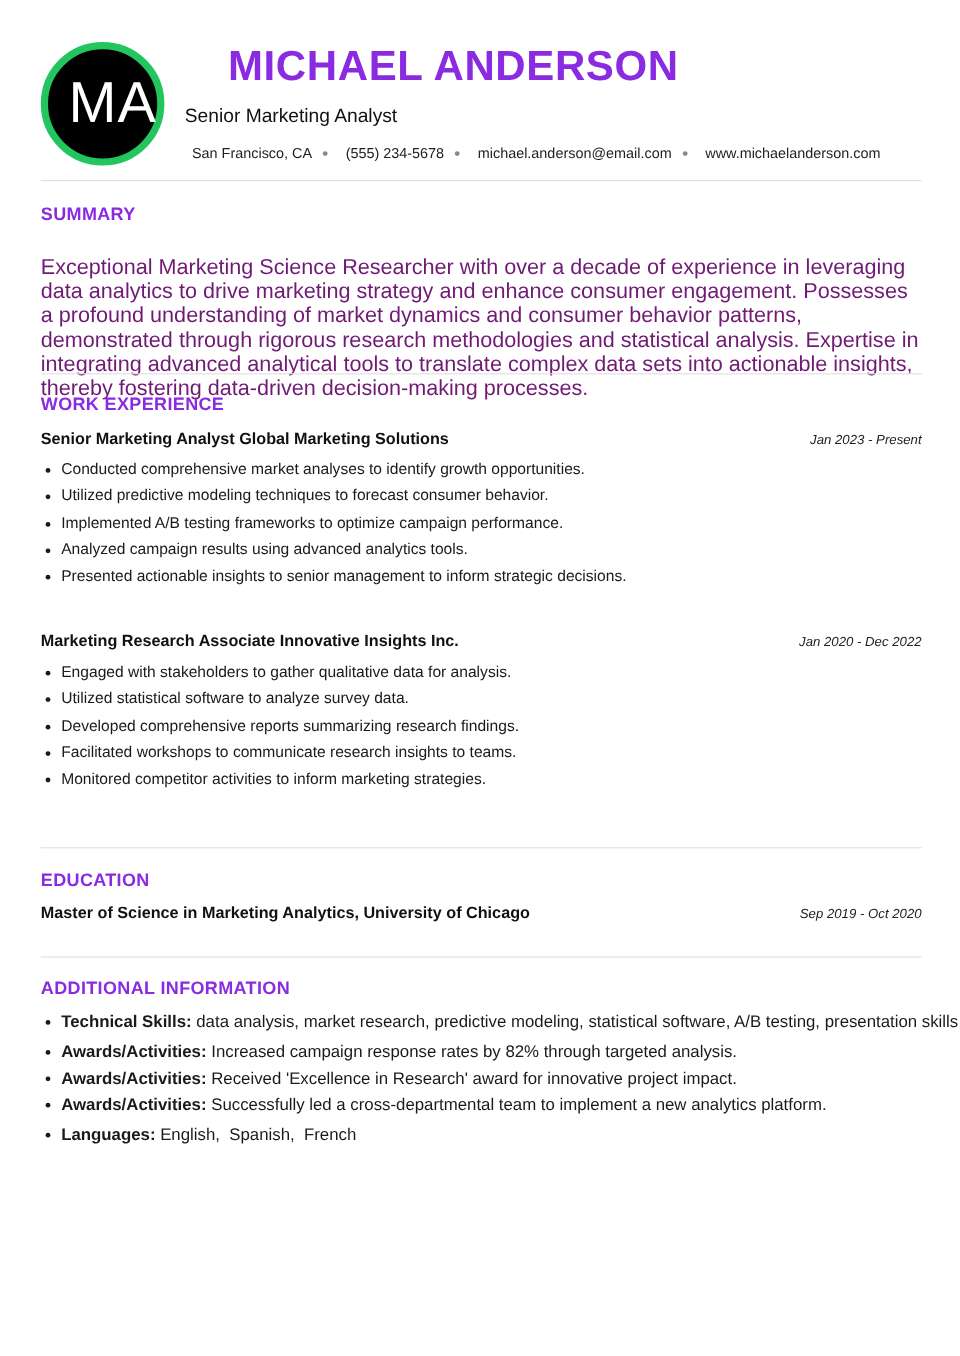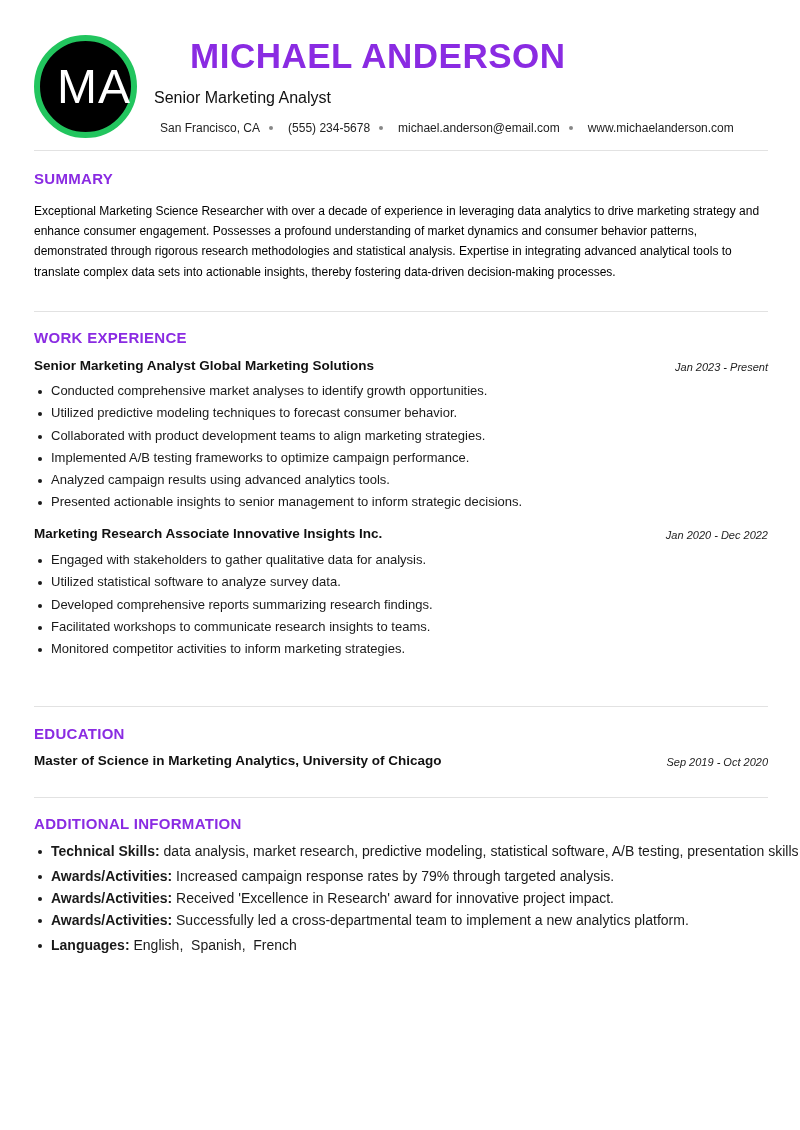--- a/index.html
+++ b/index.html
@@ -44,22 +44,22 @@
       display: inline-block; width: 4px; height: 4px; border-radius: 50%;
       background: #888; margin: 0 15px 0 9px; position: relative; top: 0px;
     }
     .hr { position: absolute; left: 0; width: 734px; height: 1px; background: #e2e2e2; }
 
     .section-title {
       position: absolute; left: 0;
       font-size: 15px; font-weight: 700; color: #8a2be2; letter-spacing: 0.3px;
     }
     .summary-text {
-      position: absolute; left: 0; top: 201px; width: 734px;
-      font-size: 12px; line-height: 20.2px; color: #000000;
+      position: absolute; left: 0; top: 212px; width: 734px;
+      font-size: 18px; line-height: 20.2px; color: #701a75;
     }
 
     .job-title {
       position: absolute; left: 0; font-size: 13.5px; font-weight: 700; color: #111;
       white-space: nowrap;
     }
     .job-date {
       position: absolute; right: 0; font-size: 11px; font-style: italic; color: #222;
       white-space: nowrap;
     }
@@ -113,21 +113,20 @@
   <div class="summary-text">Exceptional Marketing Science Researcher with over a decade of experience in leveraging data analytics to drive marketing strategy and enhance consumer engagement. Possesses a profound understanding of market dynamics and consumer behavior patterns, demonstrated through rigorous research methodologies and statistical analysis. Expertise in integrating advanced analytical tools to translate complex data sets into actionable insights, thereby fostering data-driven decision-making processes.</div>
   <div class="hr" style="top:311px"></div>
 
   <div class="section-title" style="top:329px">WORK EXPERIENCE</div>
 
   <div class="job-title" style="top:358px">Senior Marketing Analyst  Global Marketing Solutions</div>
   <div class="job-date" style="top:361px">Jan 2023 - Present</div>
   <ul class="bullets" style="top:380px">
     <li>Conducted comprehensive market analyses to identify growth opportunities.</li>
     <li>Utilized predictive modeling techniques to forecast consumer behavior.</li>
-    <li>Collaborated with product development teams to align marketing strategies.</li>
     <li>Implemented A/B testing frameworks to optimize campaign performance.</li>
     <li>Analyzed campaign results using advanced analytics tools.</li>
     <li>Presented actionable insights to senior management to inform strategic decisions.</li>
   </ul>
 
   <div class="job-title" style="top:526px">Marketing Research Associate  Innovative Insights Inc.</div>
   <div class="job-date" style="top:529px">Jan 2020 - Dec 2022</div>
   <ul class="bullets" style="top:549px">
     <li>Engaged with stakeholders to gather qualitative data for analysis.</li>
     <li>Utilized statistical software to analyze survey data.</li>
@@ -141,21 +140,21 @@
   <div class="edu-degree">Master of Science in Marketing Analytics, University of Chicago</div>
   <div class="job-date" style="top:756px">Sep 2019 - Oct 2020</div>
   <div class="hr" style="top:797px"></div>
 
   <div class="section-title" style="top:815px">ADDITIONAL INFORMATION</div>
   <ul class="add-list">
     <li class="gap-after">
       <span class="lbl">Technical Skills:</span><span> data analysis, market research, predictive modeling, statistical software, A/B testing, presentation skills</span>
     </li>
     <li>
-      <span class="lbl">Awards/Activities:</span><span> Increased campaign response rates by 79% through targeted analysis.</span>
+      <span class="lbl">Awards/Activities:</span><span> Increased campaign response rates by 82% through targeted analysis.</span>
     </li>
     <li>
       <span class="lbl">Awards/Activities:</span><span> Received 'Excellence in Research' award for innovative project impact.</span>
     </li>
     <li class="gap-after">
       <span class="lbl">Awards/Activities:</span><span> Successfully led a cross-departmental team to implement a new analytics platform.</span>
     </li>
     <li>
       <span class="lbl">Languages:</span><span style="white-space:pre"> English,  Spanish,  French</span>
     </li>

